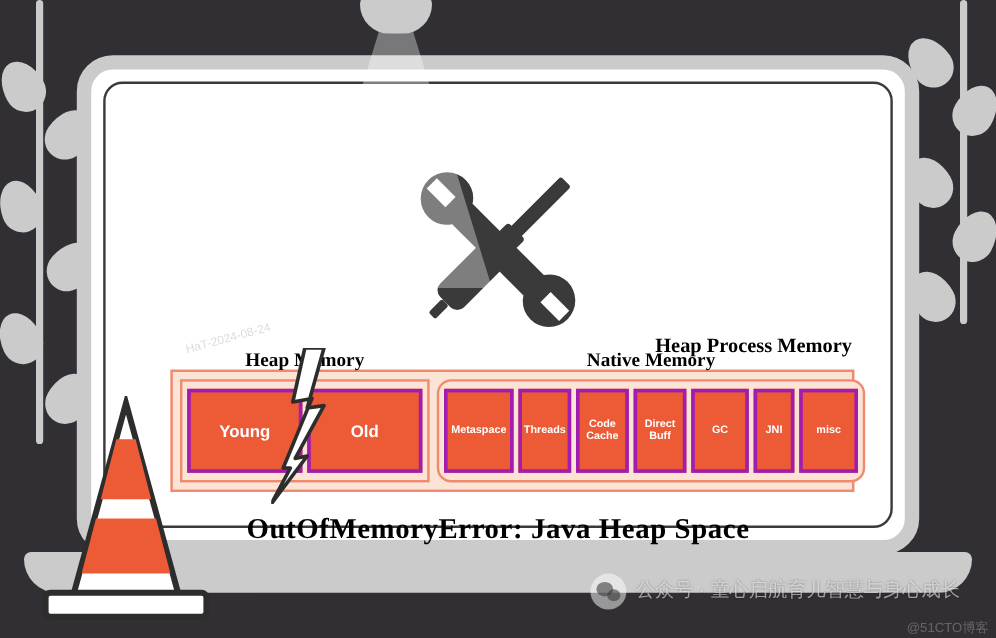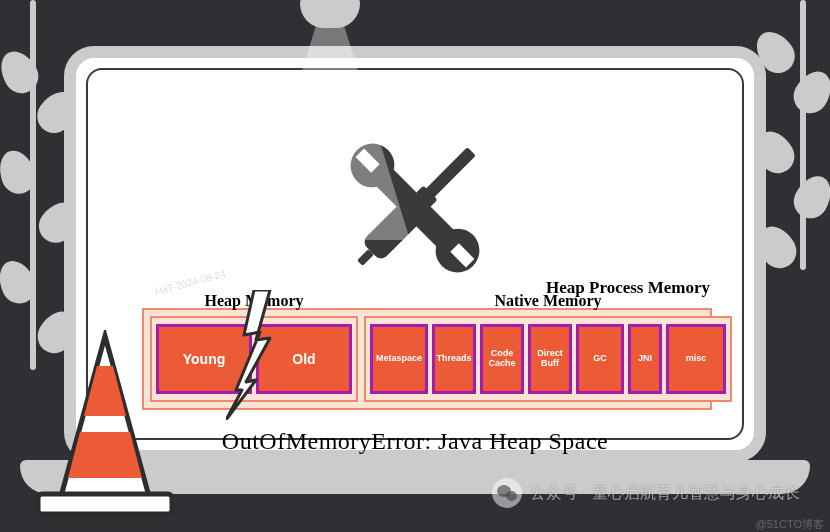--- a/index.html
+++ b/index.html
@@ -121,21 +121,21 @@
     flex: 0 0 auto;
     border: 2px solid #f08a6f;
     background: #fbe3d5;
     display: flex;
     align-items: center;
     justify-content: center;
     gap: 4px;
     padding: 4px;
   }
   .heap-group  { width: 208px; }
-  .native-group{ flex: 1; }
+  .native-group{ flex: 1; border-radius: 12px; }
 
   .group-title {
     position: absolute;
     top: -26px;
     font-weight: 700;
     font-size: 16px;
     color:#000;
   }
 
   .cell {
@@ -150,21 +150,21 @@
     font-family: Arial, sans-serif;
   }
   .heap-group .cell { width: 96px; font-size: 14px; font-weight:600;}
   .native-group .cell { width: 44px; font-size: 9px; font-weight:600; line-height:1.1; }
 
   .error-title {
     position: absolute;
     width: 100%;
     text-align: center;
     top: 370px;
-    font-weight: 400;
+    font-weight: 700;
     font-size: 24px;
     letter-spacing: 0.5px;
     color: #000;
   }
 
   .watermark-date {
     position: absolute;
     left: 78px;
     top: 220px;
     font: 10px/1 Arial, sans-serif;
@@ -282,21 +282,21 @@
     <div class="group native-group">
       <div class="group-title">Native Memory</div>
       <div class="cell" style="width:58px">Metaspace</div>
       <div class="cell">Threads</div>
       <div class="cell" style="white-space:pre-line">Code
 Cache</div>
       <div class="cell" style="white-space:pre-line">Direct
 Buff</div>
       <div class="cell" style="width:48px">GC</div>
       <div class="cell" style="width:34px">JNI</div>
-      <div class="cell" style="width:60px">misc</div>
+      <div class="cell" style="width:49px">misc</div>
     </div>
   </div>
 
   <div class="error-title">OutOfMemoryError: Java Heap Space</div>
 
   <div class="watermark-date">HaT-2024-08-24</div>
 
   <svg class="crack" viewBox="0 0 60 130">
     <polygon points="28,0 18,45 34,42 10,100 16,100 0,130 30,90 20,92 44,48 30,50 44,0" fill="#ffffff" stroke="#2d2d2d" stroke-width="3" stroke-linejoin="round"></polygon>
   </svg>

